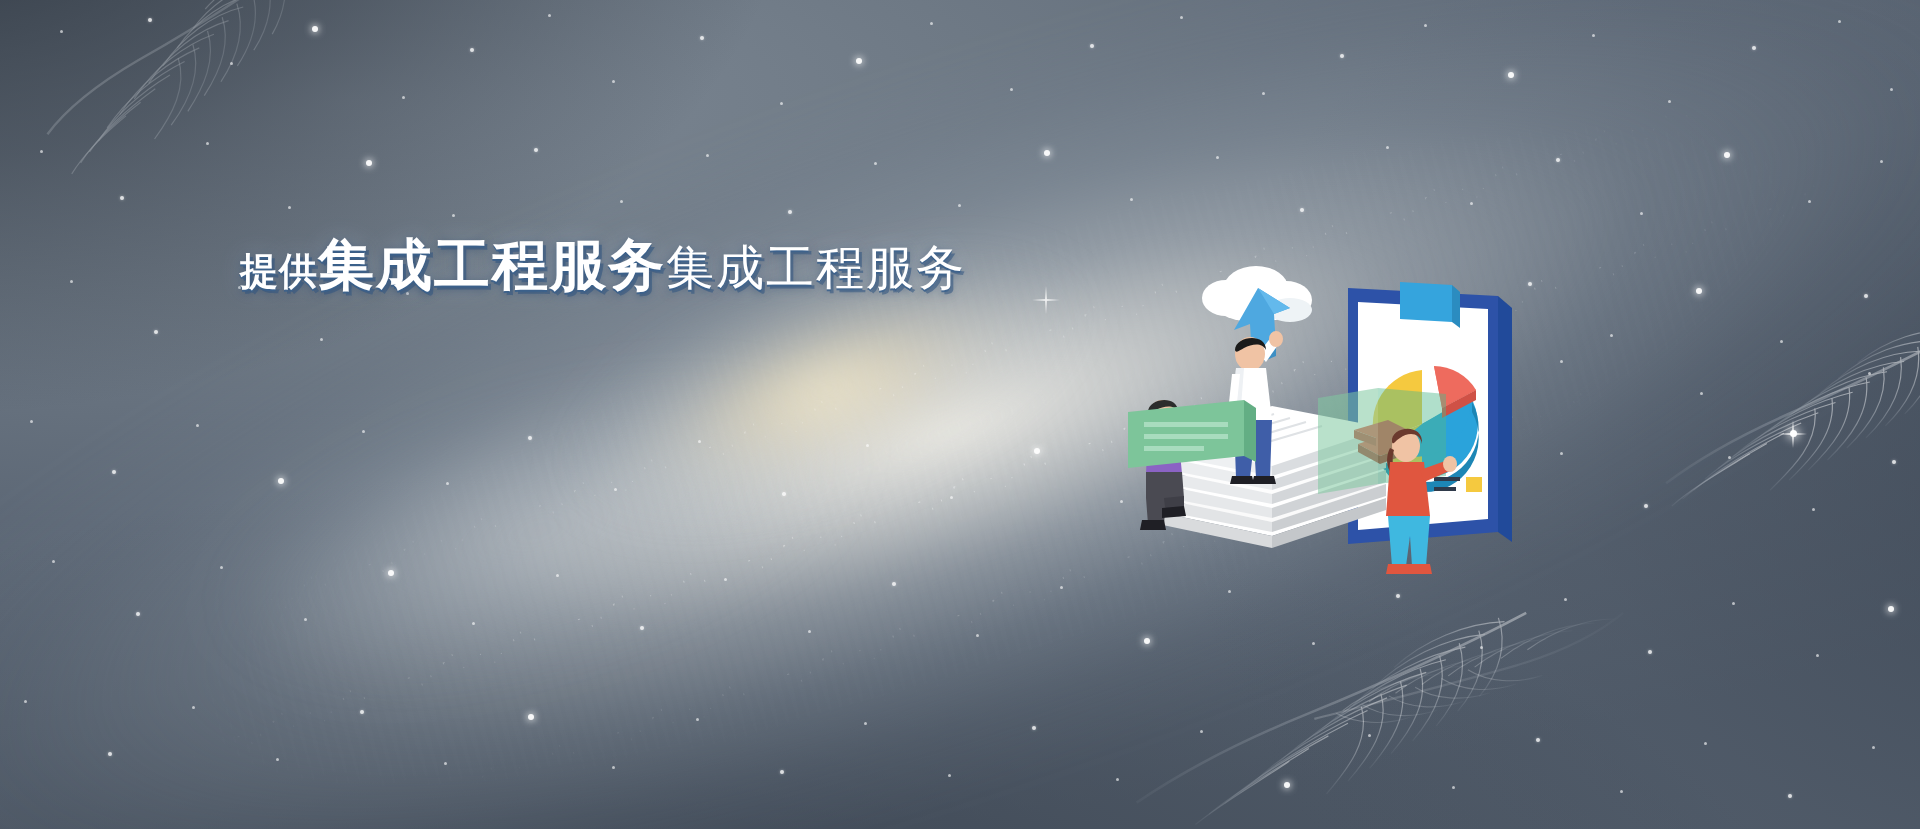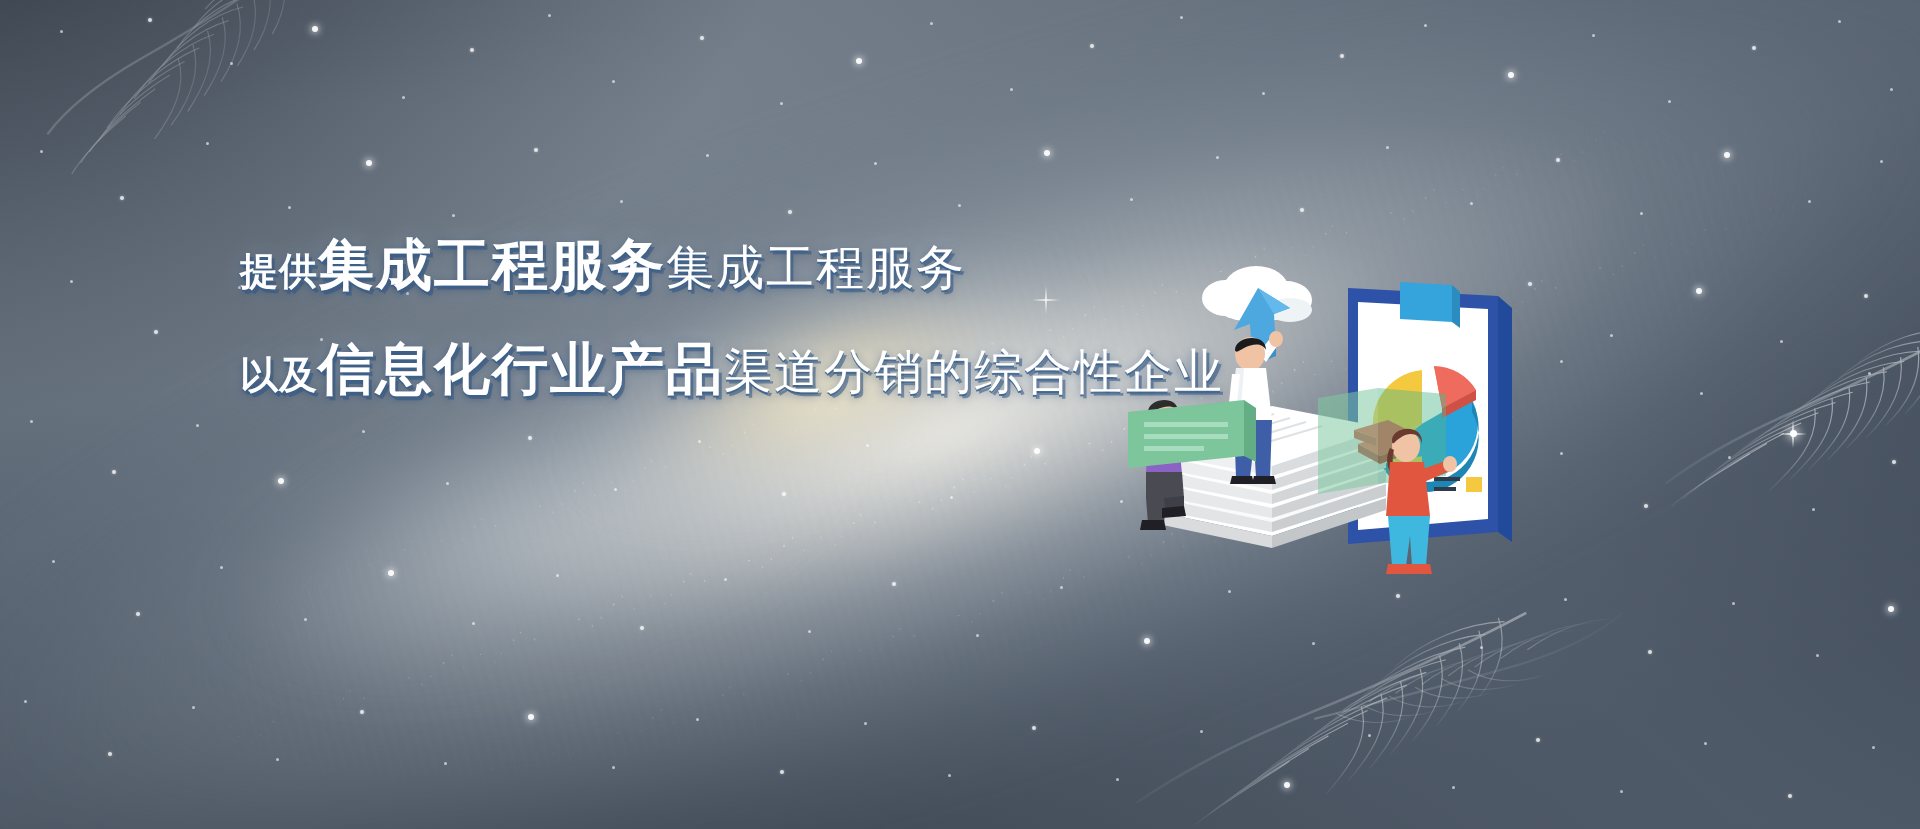--- a/index.html
+++ b/index.html
@@ -452,23 +452,20 @@
         <path d="M102 138 C124 146 152 142 176 128"></path>
       <path d="M126 124 C148 132 176 128 200 114"></path>
         <path d="M150 110 C172 118 200 114 224 100"></path>
     </g>
   </svg>
 
   <div class="headline">
     <div class="line line1">
       <span class="seg seg-sm">提供</span><span class="seg seg-lg">集成工程服务</span><span class="seg seg-sm2">集成工程服务</span>
     </div>
-    <div class="line line2">
-      <span class="seg seg-sm">以及</span><span class="seg seg-lg">信息化行业产品</span><span class="seg seg-sm2">渠道分销的综合性企业</span>
-    </div>
   </div>
 
   <svg class="clipboard" viewBox="0 0 190 295">
 
     <path d="M168 22 L182 34 L182 268 L168 258 Z" fill="#214a9a"></path>
     <path d="M18 14 L168 22 L168 258 L18 270 Z" fill="#2d52a8"></path>
     <path d="M28 28 L158 35 L158 245 L28 256 Z" fill="#ffffff"></path>
 
     <path d="M70 8 L122 11 L122 48 L70 45 Z" fill="#35a4dd"></path>
     <path d="M122 11 L130 18 L130 54 L122 48 Z" fill="#2b8cc0"></path>

